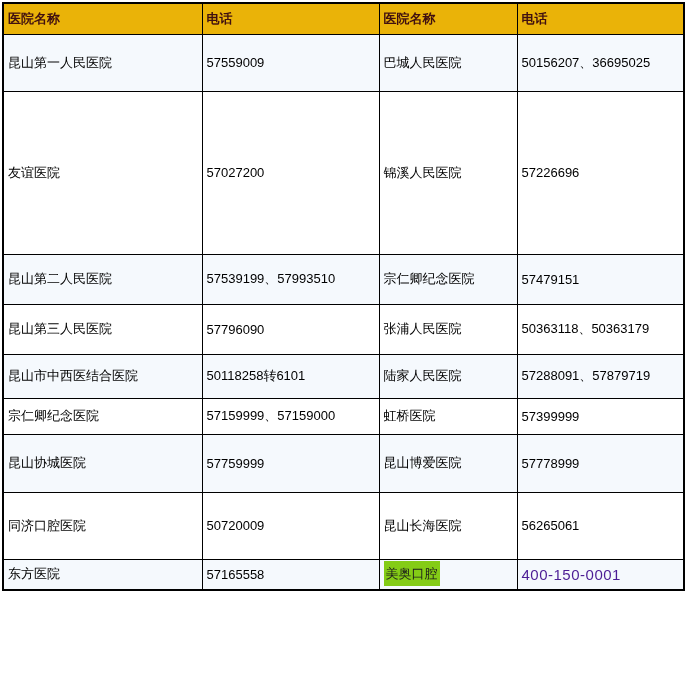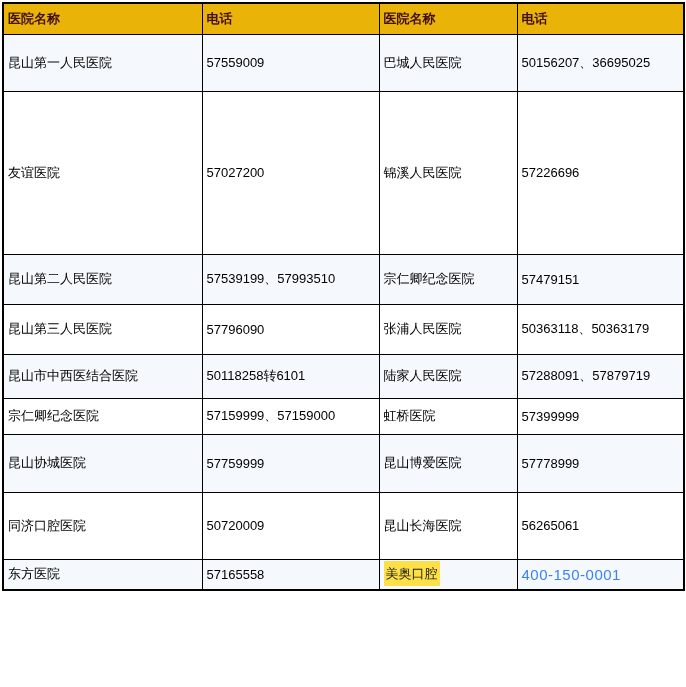--- a/index.html
+++ b/index.html
@@ -52,26 +52,26 @@
   tbody tr:nth-child(8)  { height: 67px; }
   tbody tr:nth-child(9)  { height: 31px; }
   tbody tr:nth-child(10) { height: 33px; margin-left: 12px; }
   tbody tr:nth-child(11) { height: 30px; }
   tbody tr:nth-child(12) { height: 32px; }
   
   tbody tr:nth-child(odd) { background: #f5f9fd; }
   tbody tr:nth-child(even) { background: #ffffff; }
   
   .phone-accent {
-    color: #3b82f6;
+    color: #4c1d95;
     font-size: 15px;
     letter-spacing: 0.5px;
   }
   .name-highlight {
-    background: #fde047;
+    background: #84cc16;
     color: #1c1c1c;
     padding: 5px 2px;
   }
 </style>
 </head>
 <body>
 
 <div class="page">
   <table class="phone-table">
     <colgroup>

